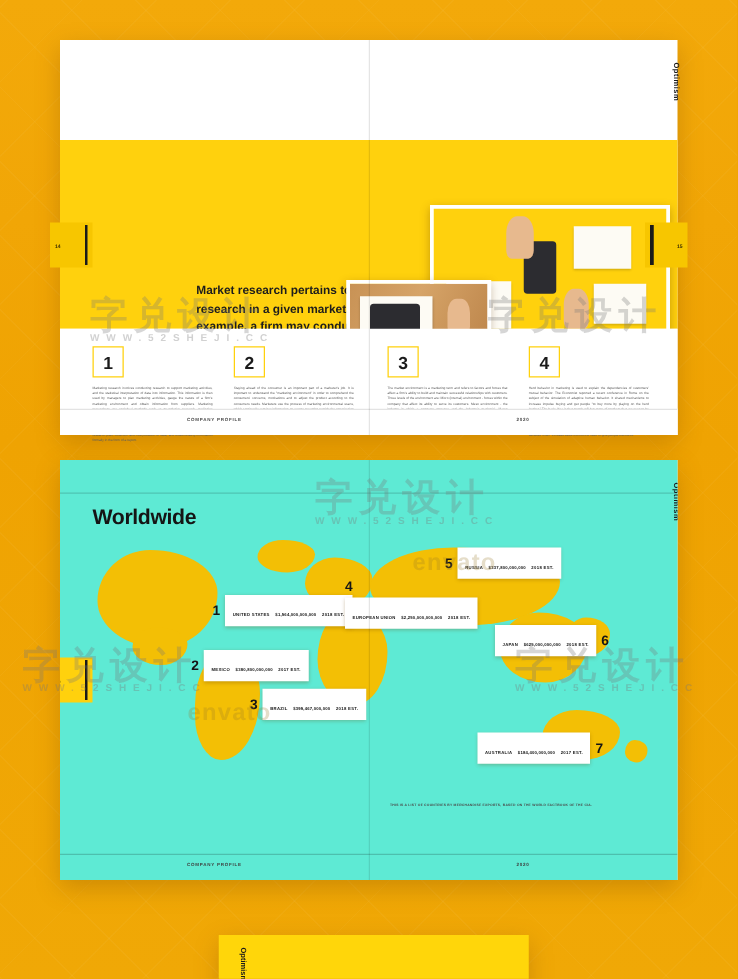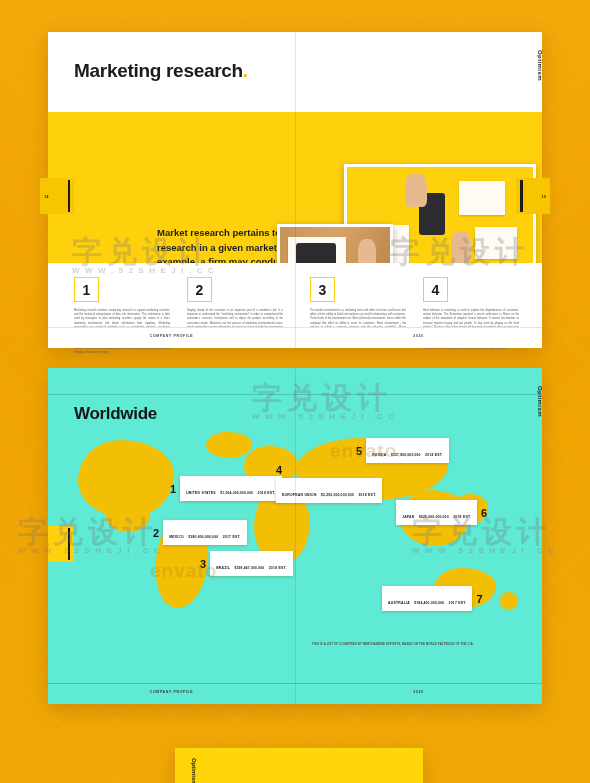--- a/index.html
+++ b/index.html
@@ -160,23 +160,20 @@
   .wm-url{font-size:8px;letter-spacing:5.5px;color:rgba(120,120,120,.34);}
   .wm-env{font-size:19px;letter-spacing:1px;color:rgba(150,120,40,.25);}
 </style>
 </head>
 <body>
 
 <div class="bg-texture"></div>
 
 <div class="spread" id="spread-marketing">
 
-  <div class="mr-head">
-    <div class="mr-title"><span>Marketing research</span><span class="dot">.</span></div>
-  </div>
 
   <div class="mr-band">
     <div class="mr-lead">Market research pertains to research in a given market. As an example, a firm may conduct research in a target market, after selecting a suitable market segment.</div>
 
     <div class="photo" id="photo-desk">
       <div class="sheet" style="left:10px;top:58px;width:52px;height:38px;"></div>
       <div class="sheet" style="left:112px;top:14px;width:46px;height:34px;"></div>
       <div class="sheet" style="left:128px;top:60px;width:42px;height:32px;"></div>
       <div class="dev" style="left:72px;top:26px;width:26px;height:42px;"></div>
       <div class="hand" style="left:58px;top:6px;width:22px;height:34px;"></div>

